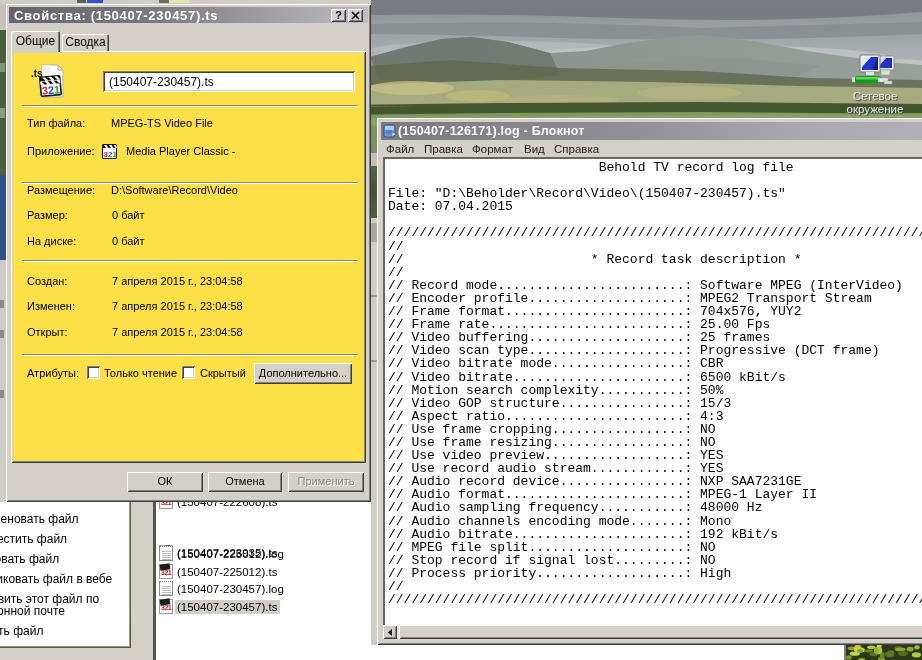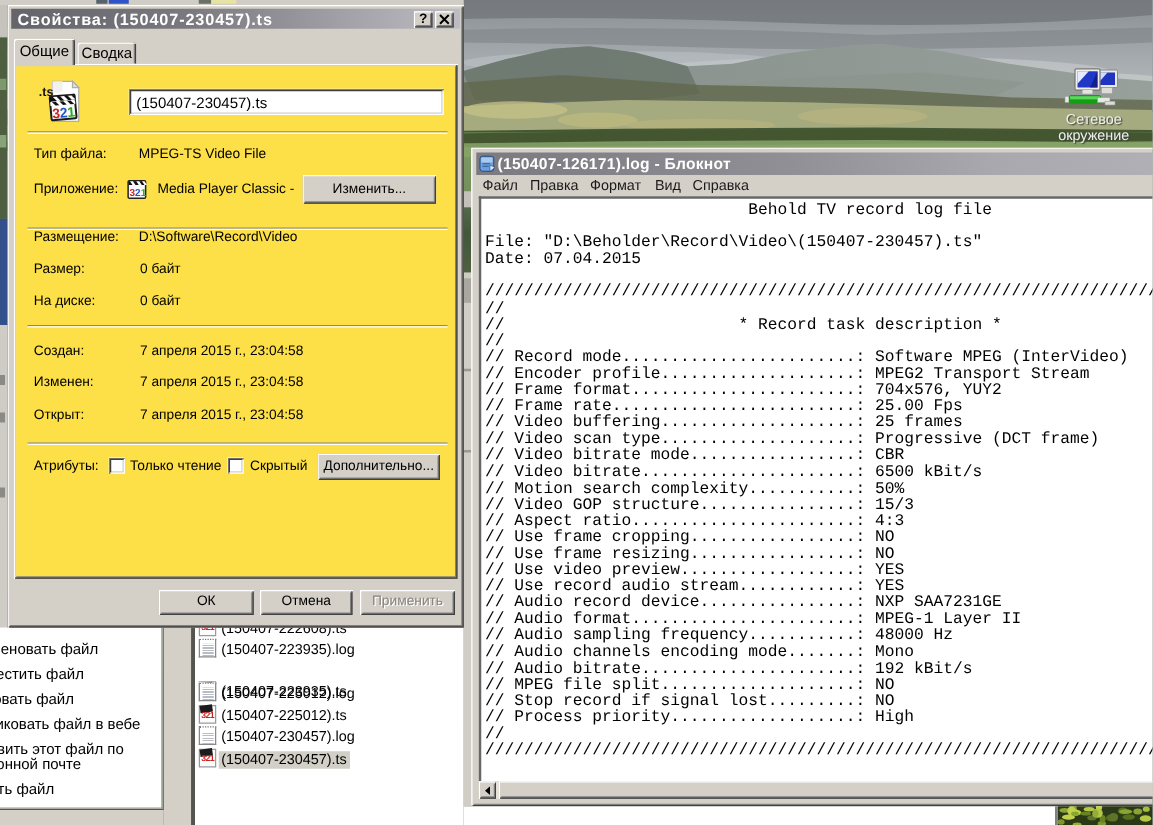--- a/index.html
+++ b/index.html
@@ -140,21 +140,20 @@
 <div class="abs" style="left:0;top:648px;width:131px;height:12px;background:#d4d0c8"></div>
 
 <div class="abs" style="left:131px;top:502px;width:22px;height:158px;background:#d4d0c8"></div>
 <div class="abs" style="left:153px;top:502px;width:3px;height:158px;background:#55544f"></div>
 <div class="abs" style="left:156px;top:502px;width:215px;height:158px;background:#fff"></div>
 
 <div class="abs" style="left:371px;top:645px;width:475px;height:15px;background:#fff;border-right:2px solid #808080"></div>
 
 <div id="filelist" class="abs" style="left:156px;top:494px;width:215px;height:166px;font-size:11.5px;color:#000">
   <div class="abs" style="left:3px;top:0px;width:210px;height:17px"><span class="fic fts"></span><span class="ftx">(150407-222608).ts</span></div>
-  <div class="abs" style="left:3px;top:17px;width:210px;height:17px"><span class="fic flog"></span><span class="ftx">(150407-223935).log</span></div>
   <div class="abs" style="left:3px;top:51px;width:210px;height:17px"><span class="fic fts"></span><span class="ftx">(150407-223935).ts</span></div>
   <div class="abs" style="left:3px;top:52px;width:210px;height:17px"><span class="fic flog"></span><span class="ftx">(150407-225012).log</span></div>
   <div class="abs" style="left:3px;top:69.5px;width:210px;height:17px"><span class="fic fts"></span><span class="ftx">(150407-225012).ts</span></div>
   <div class="abs" style="left:3px;top:87px;width:210px;height:17px"><span class="fic flog"></span><span class="ftx">(150407-230457).log</span></div>
   <div class="abs" style="left:3px;top:104.5px;width:210px;height:17px"><span class="fic fts"></span><span class="ftx" style="background:#d2cfc7">(150407-230457).ts</span></div>
 </div>
 
 <div class="abs" style="left:371px;top:153px;width:6px;height:13px;background:#c3c0b9"></div>
 <div class="abs" style="left:371px;top:166px;width:6px;height:52px;background:linear-gradient(#55684a,#45573b 40%,#4e6040)"></div>
 <div class="abs" style="left:371px;top:218px;width:6px;height:5px;background:#cfccc5"></div>
@@ -266,21 +265,20 @@
     <div class="lbl" style="left:16px;top:94px">Приложение:</div>
     <svg class="abs" style="left:90px;top:92px" width="17" height="17" viewBox="0 0 17 17">
       <rect x="1.5" y="1.5" width="14" height="14" rx="1" fill="#fafafa" stroke="#222" stroke-width="1.2"></rect>
       <rect x="2" y="2" width="13" height="3" fill="#111"></rect>
       <path d="M3,2 l2,3 h2.4 l-2,-3 z M8,2 l2,3 h2.4 l-2,-3 z M12.6,2 l2,3 h2 l-2,-3 z" fill="#fff"></path>
       <text x="2.5" y="13.5" font-size="8" font-weight="bold" fill="#c22" font-family="Liberation Sans">3</text>
       <text x="7" y="13.5" font-size="8" font-weight="bold" fill="#25c" font-family="Liberation Sans">2</text>
       <text x="11.5" y="13.5" font-size="8" font-weight="bold" fill="#2a2" font-family="Liberation Sans">1</text>
     </svg>
     <div class="lbl" style="left:115px;top:94px">Media Player Classic -</div>
-    <div class="abs btn" style="left:231px;top:89px;width:107px;height:23px;line-height:22px">Изменить...</div>
     <div class="etch abs" style="left:11px;top:131px;width:336px"></div>
     <div class="lbl" style="left:16px;top:133px">Размещение:</div>
     <div class="lbl" style="left:100px;top:133px">D:\Software\Record\Video</div>
     <div class="lbl" style="left:16px;top:158px">Размер:</div>
     <div class="lbl" style="left:101px;top:158px">0 байт</div>
     <div class="lbl" style="left:16px;top:184px">На диске:</div>
     <div class="lbl" style="left:101px;top:184px">0 байт</div>
     <div class="etch abs" style="left:11px;top:209px;width:336px"></div>
     <div class="lbl" style="left:16px;top:224px">Создан:</div>
     <div class="lbl" style="left:101px;top:224px">7 апреля 2015 г., 23:04:58</div>

